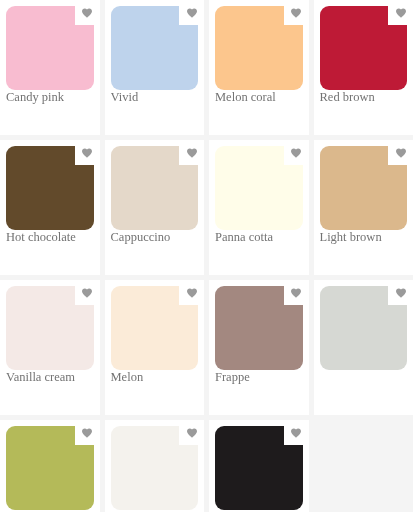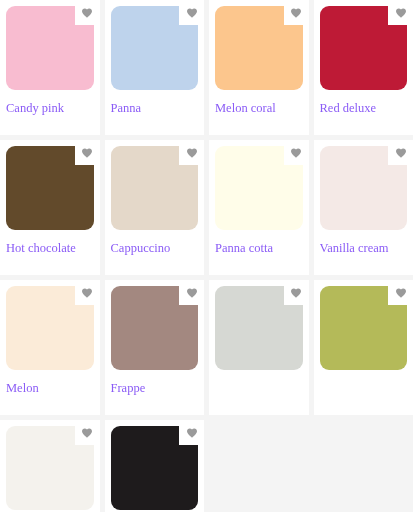--- a/index.html
+++ b/index.html
@@ -63,25 +63,24 @@
     display: block;
     width: 12px;
     height: 12px;
   }
 
   .heart-path {
     fill: #9a9a9a;
   }
 
   .swatch-label {
-    margin-top: 11px;
     font-family: "Liberation Serif", serif;
     font-size: 12.5px;
     line-height: 15px;
-    color: #8b5cf6;
+    color: #737373;
     white-space: nowrap;
     overflow: hidden;
     text-overflow: ellipsis;
   }
 </style>
 </head>
 <body>
 
 <div id="palette-grid" style="background: rgb(244, 244, 244);">
     <div class="swatch-card">
@@ -97,21 +96,21 @@
   </div>
     <div class="swatch-card">
     <div class="swatch-color-wrap">
       <div class="swatch-color" title="Aqua" style="background: rgb(190, 211, 236);"></div>
       <div class="fav-badge">
         <svg viewBox="0 0 24 24" aria-hidden="true">
           <path class="heart-path" d="M12 21.35l-1.45-1.32C5.4 15.36 2 12.28 2 8.5 2 5.42 4.42 3 7.5 3c1.74 0 3.41.81 4.5 2.09C13.09 3.81 14.76 3 16.5 3 19.58 3 22 5.42 22 8.5c0 3.78-3.4 6.86-8.55 11.54L12 21.35z"></path>
         </svg>
       </div>
     </div>
-    <div class="swatch-label">Panna</div>
+    <div class="swatch-label">Vivid</div>
   </div>
     <div class="swatch-card">
     <div class="swatch-color-wrap">
       <div class="swatch-color" title="Light coral" style="background: rgb(252, 198, 141);"></div>
       <div class="fav-badge">
         <svg viewBox="0 0 24 24" aria-hidden="true">
           <path class="heart-path" d="M12 21.35l-1.45-1.32C5.4 15.36 2 12.28 2 8.5 2 5.42 4.42 3 7.5 3c1.74 0 3.41.81 4.5 2.09C13.09 3.81 14.76 3 16.5 3 19.58 3 22 5.42 22 8.5c0 3.78-3.4 6.86-8.55 11.54L12 21.35z"></path>
         </svg>
       </div>
     </div>
@@ -119,21 +118,21 @@
   </div>
     <div class="swatch-card">
     <div class="swatch-color-wrap">
       <div class="swatch-color" title="Red deluxe" style="background: rgb(190, 26, 54);"></div>
       <div class="fav-badge">
         <svg viewBox="0 0 24 24" aria-hidden="true">
           <path class="heart-path" d="M12 21.35l-1.45-1.32C5.4 15.36 2 12.28 2 8.5 2 5.42 4.42 3 7.5 3c1.74 0 3.41.81 4.5 2.09C13.09 3.81 14.76 3 16.5 3 19.58 3 22 5.42 22 8.5c0 3.78-3.4 6.86-8.55 11.54L12 21.35z"></path>
         </svg>
       </div>
     </div>
-    <div class="swatch-label">Red deluxe</div>
+    <div class="swatch-label">Red brown</div>
   </div>
     <div class="swatch-card">
     <div class="swatch-color-wrap">
       <div class="swatch-color" title="Hot chocolate" style="background: rgb(98, 74, 43);"></div>
       <div class="fav-badge">
         <svg viewBox="0 0 24 24" aria-hidden="true">
           <path class="heart-path" d="M12 21.35l-1.45-1.32C5.4 15.36 2 12.28 2 8.5 2 5.42 4.42 3 7.5 3c1.74 0 3.41.81 4.5 2.09C13.09 3.81 14.76 3 16.5 3 19.58 3 22 5.42 22 8.5c0 3.78-3.4 6.86-8.55 11.54L12 21.35z"></path>
         </svg>
       </div>
     </div>
@@ -156,20 +155,31 @@
       <div class="fav-badge">
         <svg viewBox="0 0 24 24" aria-hidden="true">
           <path class="heart-path" d="M12 21.35l-1.45-1.32C5.4 15.36 2 12.28 2 8.5 2 5.42 4.42 3 7.5 3c1.74 0 3.41.81 4.5 2.09C13.09 3.81 14.76 3 16.5 3 19.58 3 22 5.42 22 8.5c0 3.78-3.4 6.86-8.55 11.54L12 21.35z"></path>
         </svg>
       </div>
     </div>
     <div class="swatch-label">Panna cotta</div>
   </div>
     <div class="swatch-card">
     <div class="swatch-color-wrap">
+      <div class="swatch-color" title="Light brown" style="background: rgb(219, 184, 140);"></div>
+      <div class="fav-badge">
+        <svg viewBox="0 0 24 24" aria-hidden="true">
+          <path class="heart-path" d="M12 21.35l-1.45-1.32C5.4 15.36 2 12.28 2 8.5 2 5.42 4.42 3 7.5 3c1.74 0 3.41.81 4.5 2.09C13.09 3.81 14.76 3 16.5 3 19.58 3 22 5.42 22 8.5c0 3.78-3.4 6.86-8.55 11.54L12 21.35z"></path>
+        </svg>
+      </div>
+    </div>
+    <div class="swatch-label">Light brown</div>
+  </div>
+    <div class="swatch-card">
+    <div class="swatch-color-wrap">
       <div class="swatch-color" title="Vanilla cream" style="background: rgb(244, 233, 230);"></div>
       <div class="fav-badge">
         <svg viewBox="0 0 24 24" aria-hidden="true">
           <path class="heart-path" d="M12 21.35l-1.45-1.32C5.4 15.36 2 12.28 2 8.5 2 5.42 4.42 3 7.5 3c1.74 0 3.41.81 4.5 2.09C13.09 3.81 14.76 3 16.5 3 19.58 3 22 5.42 22 8.5c0 3.78-3.4 6.86-8.55 11.54L12 21.35z"></path>
         </svg>
       </div>
     </div>
     <div class="swatch-label">Vanilla cream</div>
   </div>
     <div class="swatch-card">

